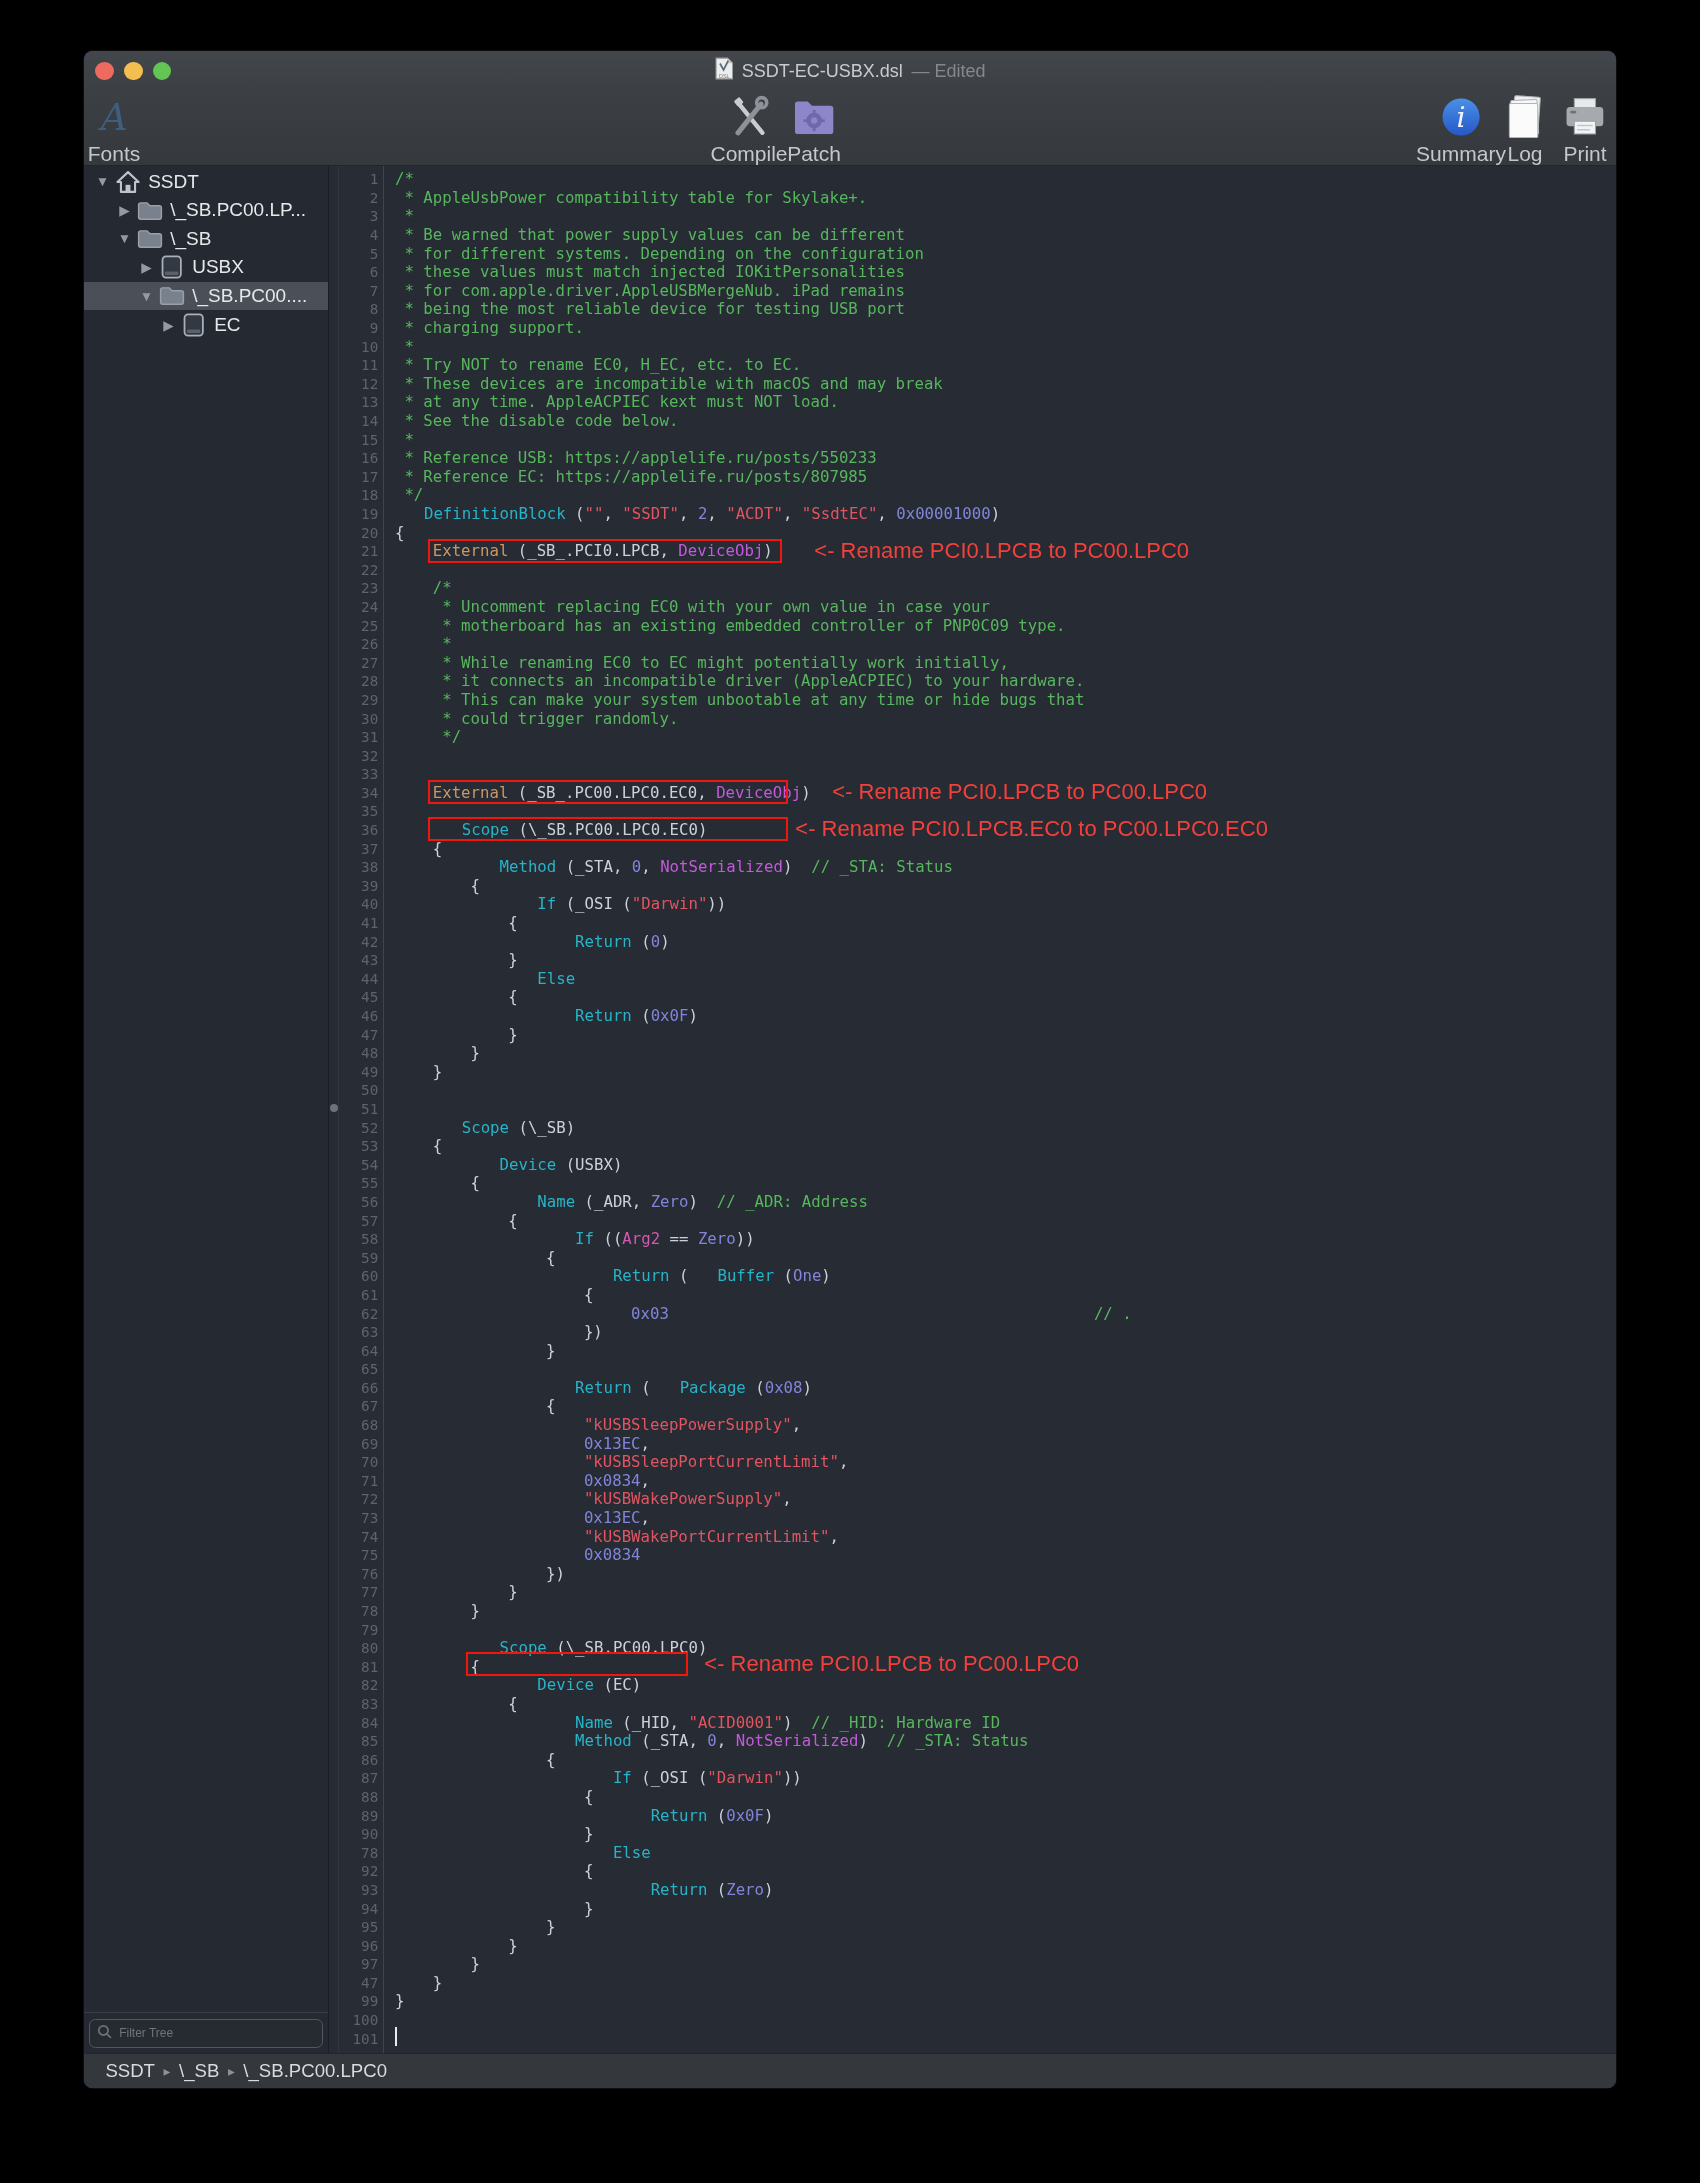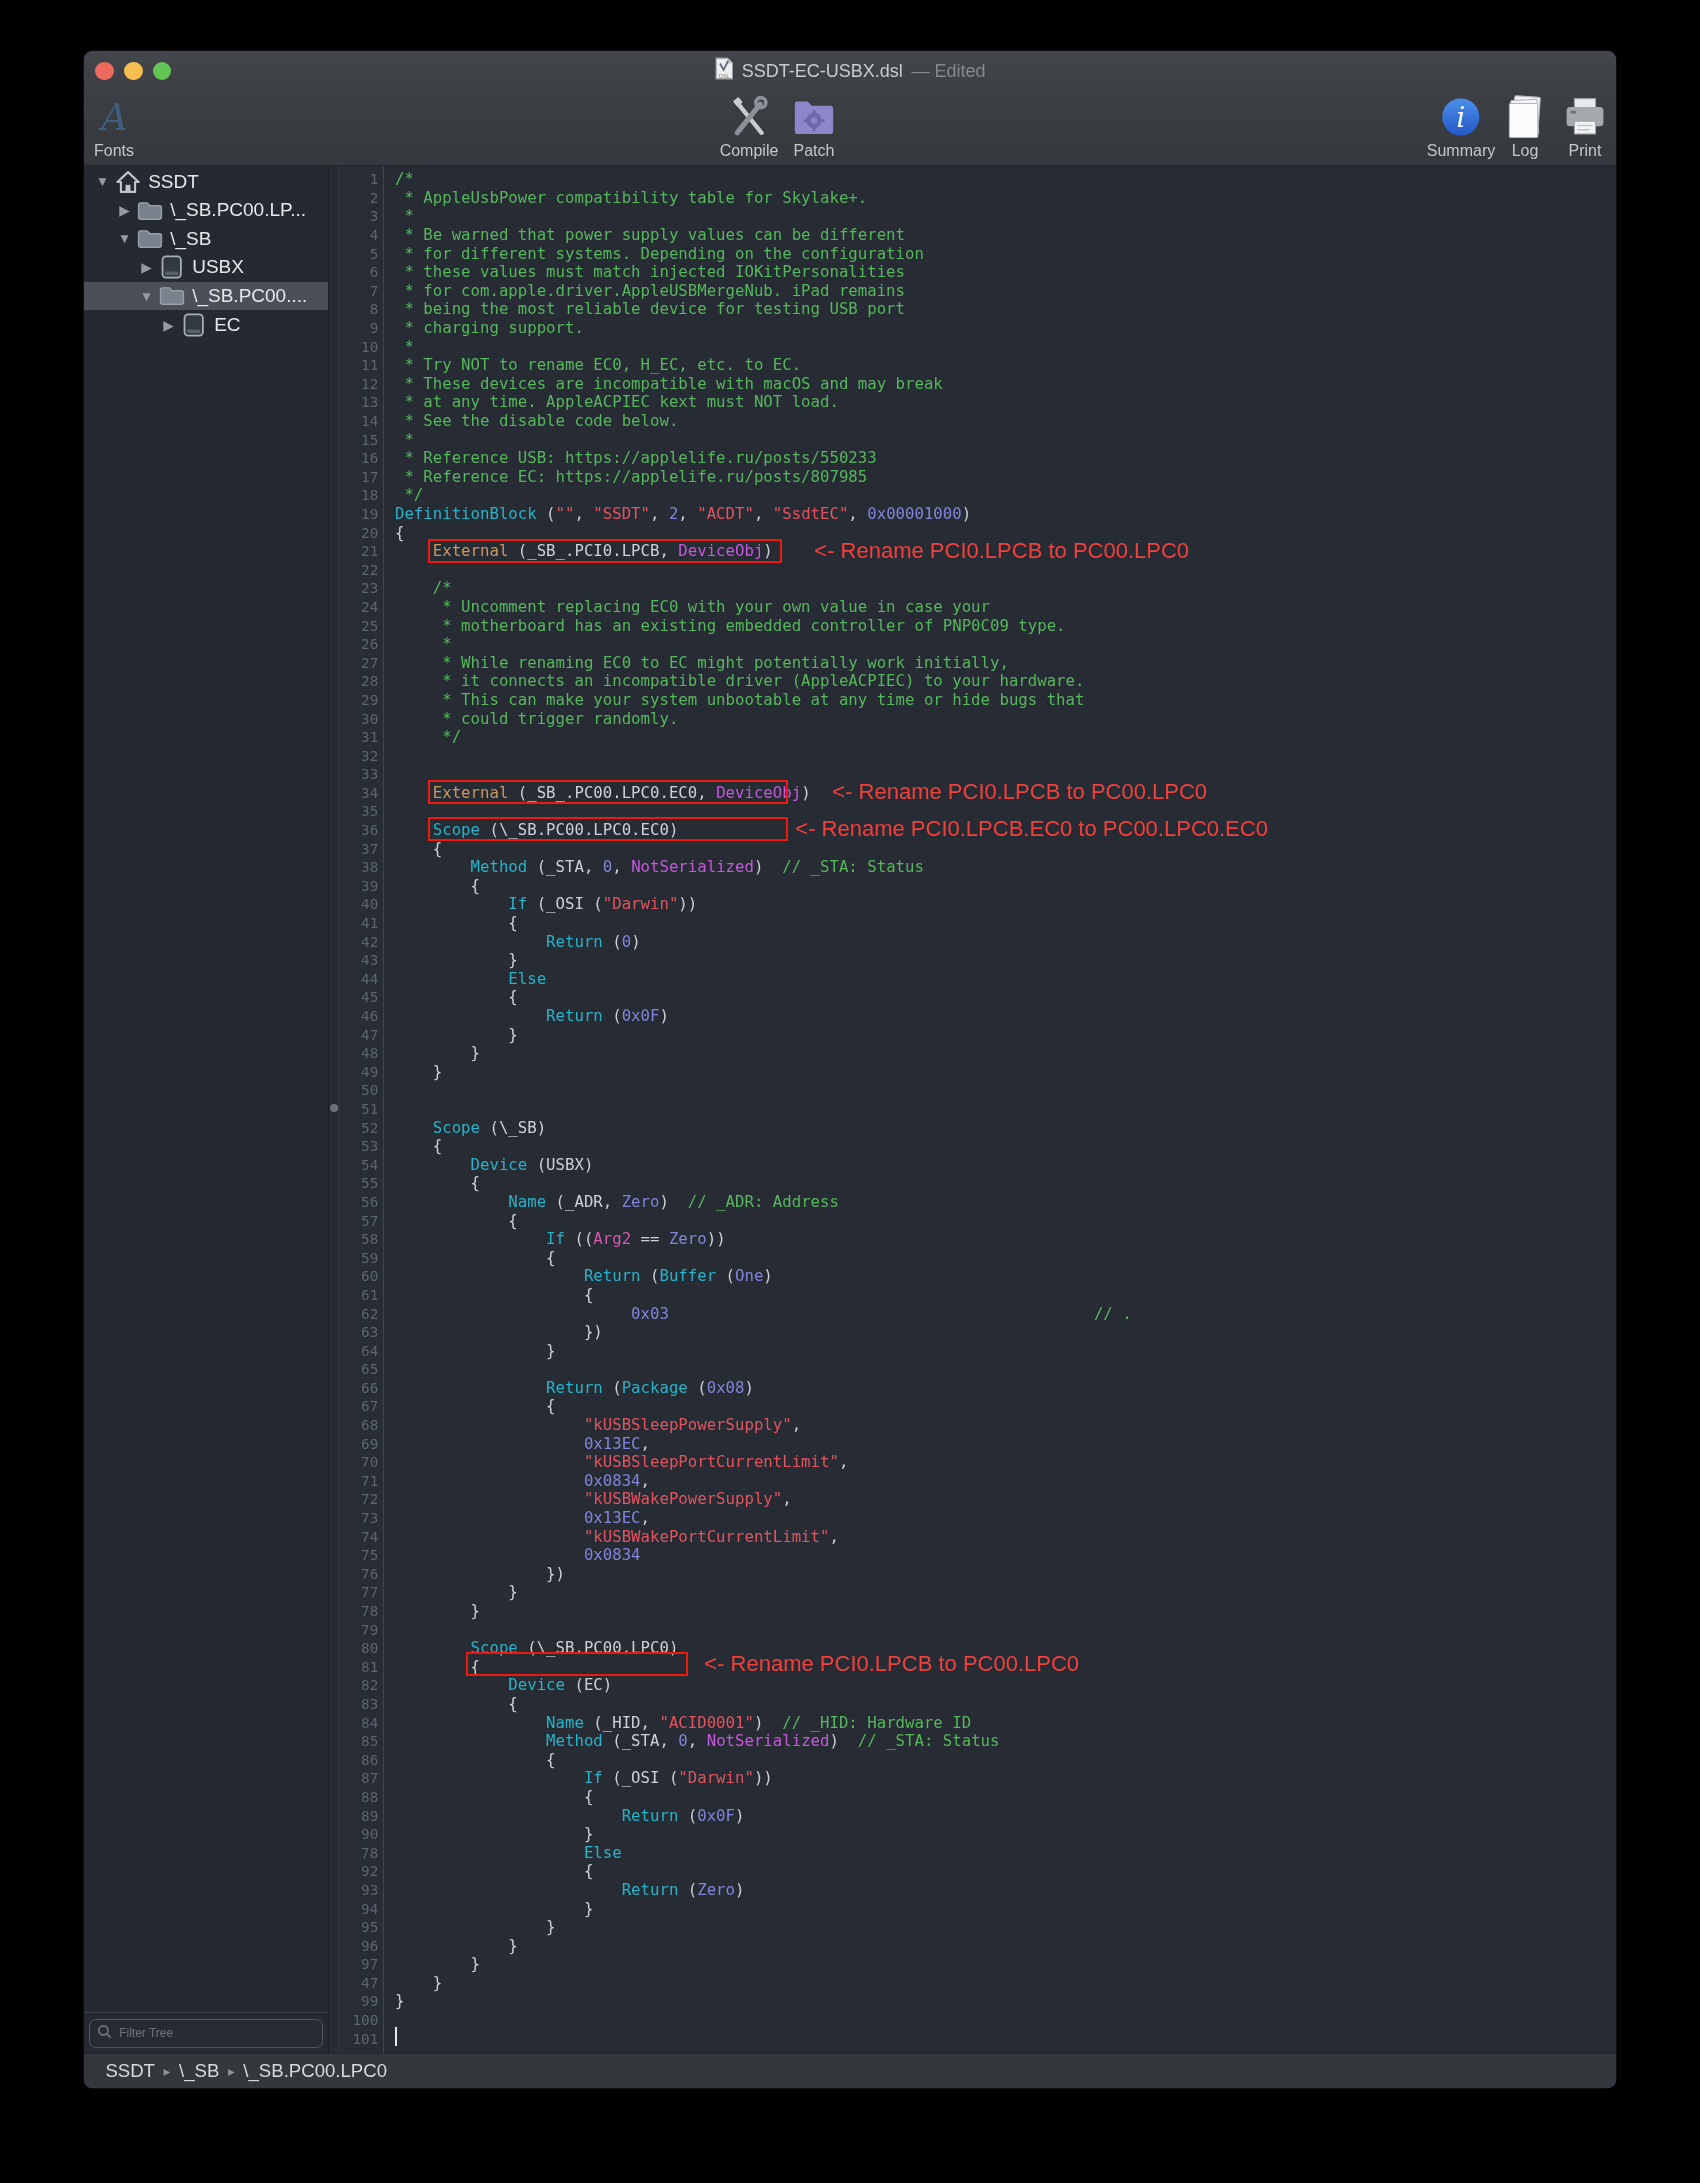--- a/index.html
+++ b/index.html
@@ -14,21 +14,21 @@
   .light{width:18.6px;height:18.6px;border-radius:50%;}
   .light.red{background:#ed6a5f;}.light.yellow{background:#f5bf4f;}.light.green{background:#62c554;}
   .title{font-size:18px;color:#c9cccf;display:flex;align-items:center;gap:8.6px;}
   .edited{color:#85888c;}
   
   .toolbar{height:74px;flex:0 0 auto;background:linear-gradient(#3c3f44,#35383d);
            border-bottom:0.7px solid #232528;position:relative;}
   .tbitem{position:absolute;top:4.3px;transform:translateX(-50%);display:flex;flex-direction:column;
           align-items:center;gap:2.9px;cursor:default;}
   .tbicon{height:44px;display:flex;align-items:center;justify-content:center;}
-  .tblabel{font-size:16px;color:#c5c8cb;white-space:nowrap;}
+  .tblabel{font-size:21px;color:#c5c8cb;white-space:nowrap;}
   
   .content{flex:1;display:flex;min-height:0;}
   .sidebar{width:244px;flex:0 0 auto;background:#252a32;border-right:1.4px solid #1b1e23;
            display:flex;flex-direction:column;}
   .tree{flex:1;padding-top:1.4px;overflow:hidden;}
   .trow{height:28.6px;display:flex;align-items:center;font-size:19px;color:#e6e8ea;white-space:nowrap;}
   .trow.sel{background:#4b5058;}
   .tri{width:17px;font-size:13.6px;color:#949aa2;text-align:center;margin-right:2.9px;flex:0 0 auto;}
   .ticon{width:28.6px;display:flex;justify-content:center;margin-right:5.7px;flex:0 0 auto;}
   .filterbar{height:40px;flex:0 0 auto;border-top:0.7px solid #3a3e45;display:flex;align-items:center;padding:0 5px;}
@@ -37,21 +37,21 @@
   
   .editor{flex:1;display:flex;font-family:"DejaVu Sans Mono",monospace;font-size:15.7px;
           line-height:18.6px;position:relative;min-width:0;background:#262b34;}
   .ribbon{width:9.3px;flex:0 0 auto;border-right:0.7px solid #31363e;position:relative;}
   .dotmark{position:absolute;width:7.9px;height:7.9px;border-radius:50%;background:#6d727a;left:0.7px;}
   .gutter{width:39px;flex:0 0 auto;border-right:0.7px solid #3f454e;color:#5c6470;text-align:right;
           padding:4.3px 5px 0 0;font-size:14.3px;background:#272c35;}
   .gutter div{height:18.6px;line-height:18.6px;}
   .codewrap{flex:1;position:relative;padding:4.3px 0 0 10.7px;overflow:hidden;}
   .cl{height:18.6px;white-space:pre;}
-  .tk-p{color:#ccd2dc;} .tk-c{color:#57b75c;} .tk-k{color:#27b4c8;} .tk-o{color:#cb9764;}
+  .tk-p{color:#ccd2dc;} .tk-c{color:#57b75c;} .tk-k{color:#27b4c8;margin-left:29px;} .tk-o{color:#cb9764;}
   .tk-s{color:#e25560;} .tk-m{color:#c45ada;} .tk-a{color:#d558ae;} .tk-n{color:#8285da;}
   .rbox{position:absolute;border:2.9px solid #f0170d;box-sizing:border-box;height:24px;pointer-events:none;}
   .ann{position:absolute;font-family:"Liberation Sans",sans-serif;font-size:22px;color:#f4403a;
        white-space:nowrap;height:24px;line-height:24px;}
   .cursor{position:absolute;width:2.1px;height:18.6px;background:#e8ebee;}
   
   .statusbar{height:34px;flex:0 0 auto;background:#34373c;border-top:0.7px solid #232528;
              display:flex;align-items:center;padding-left:21.4px;font-size:18.6px;color:#d8dadd;gap:8.6px;}
   .crumb{white-space:nowrap;}
   .crumb-sep{color:#8e9195;font-size:13.6px;}

